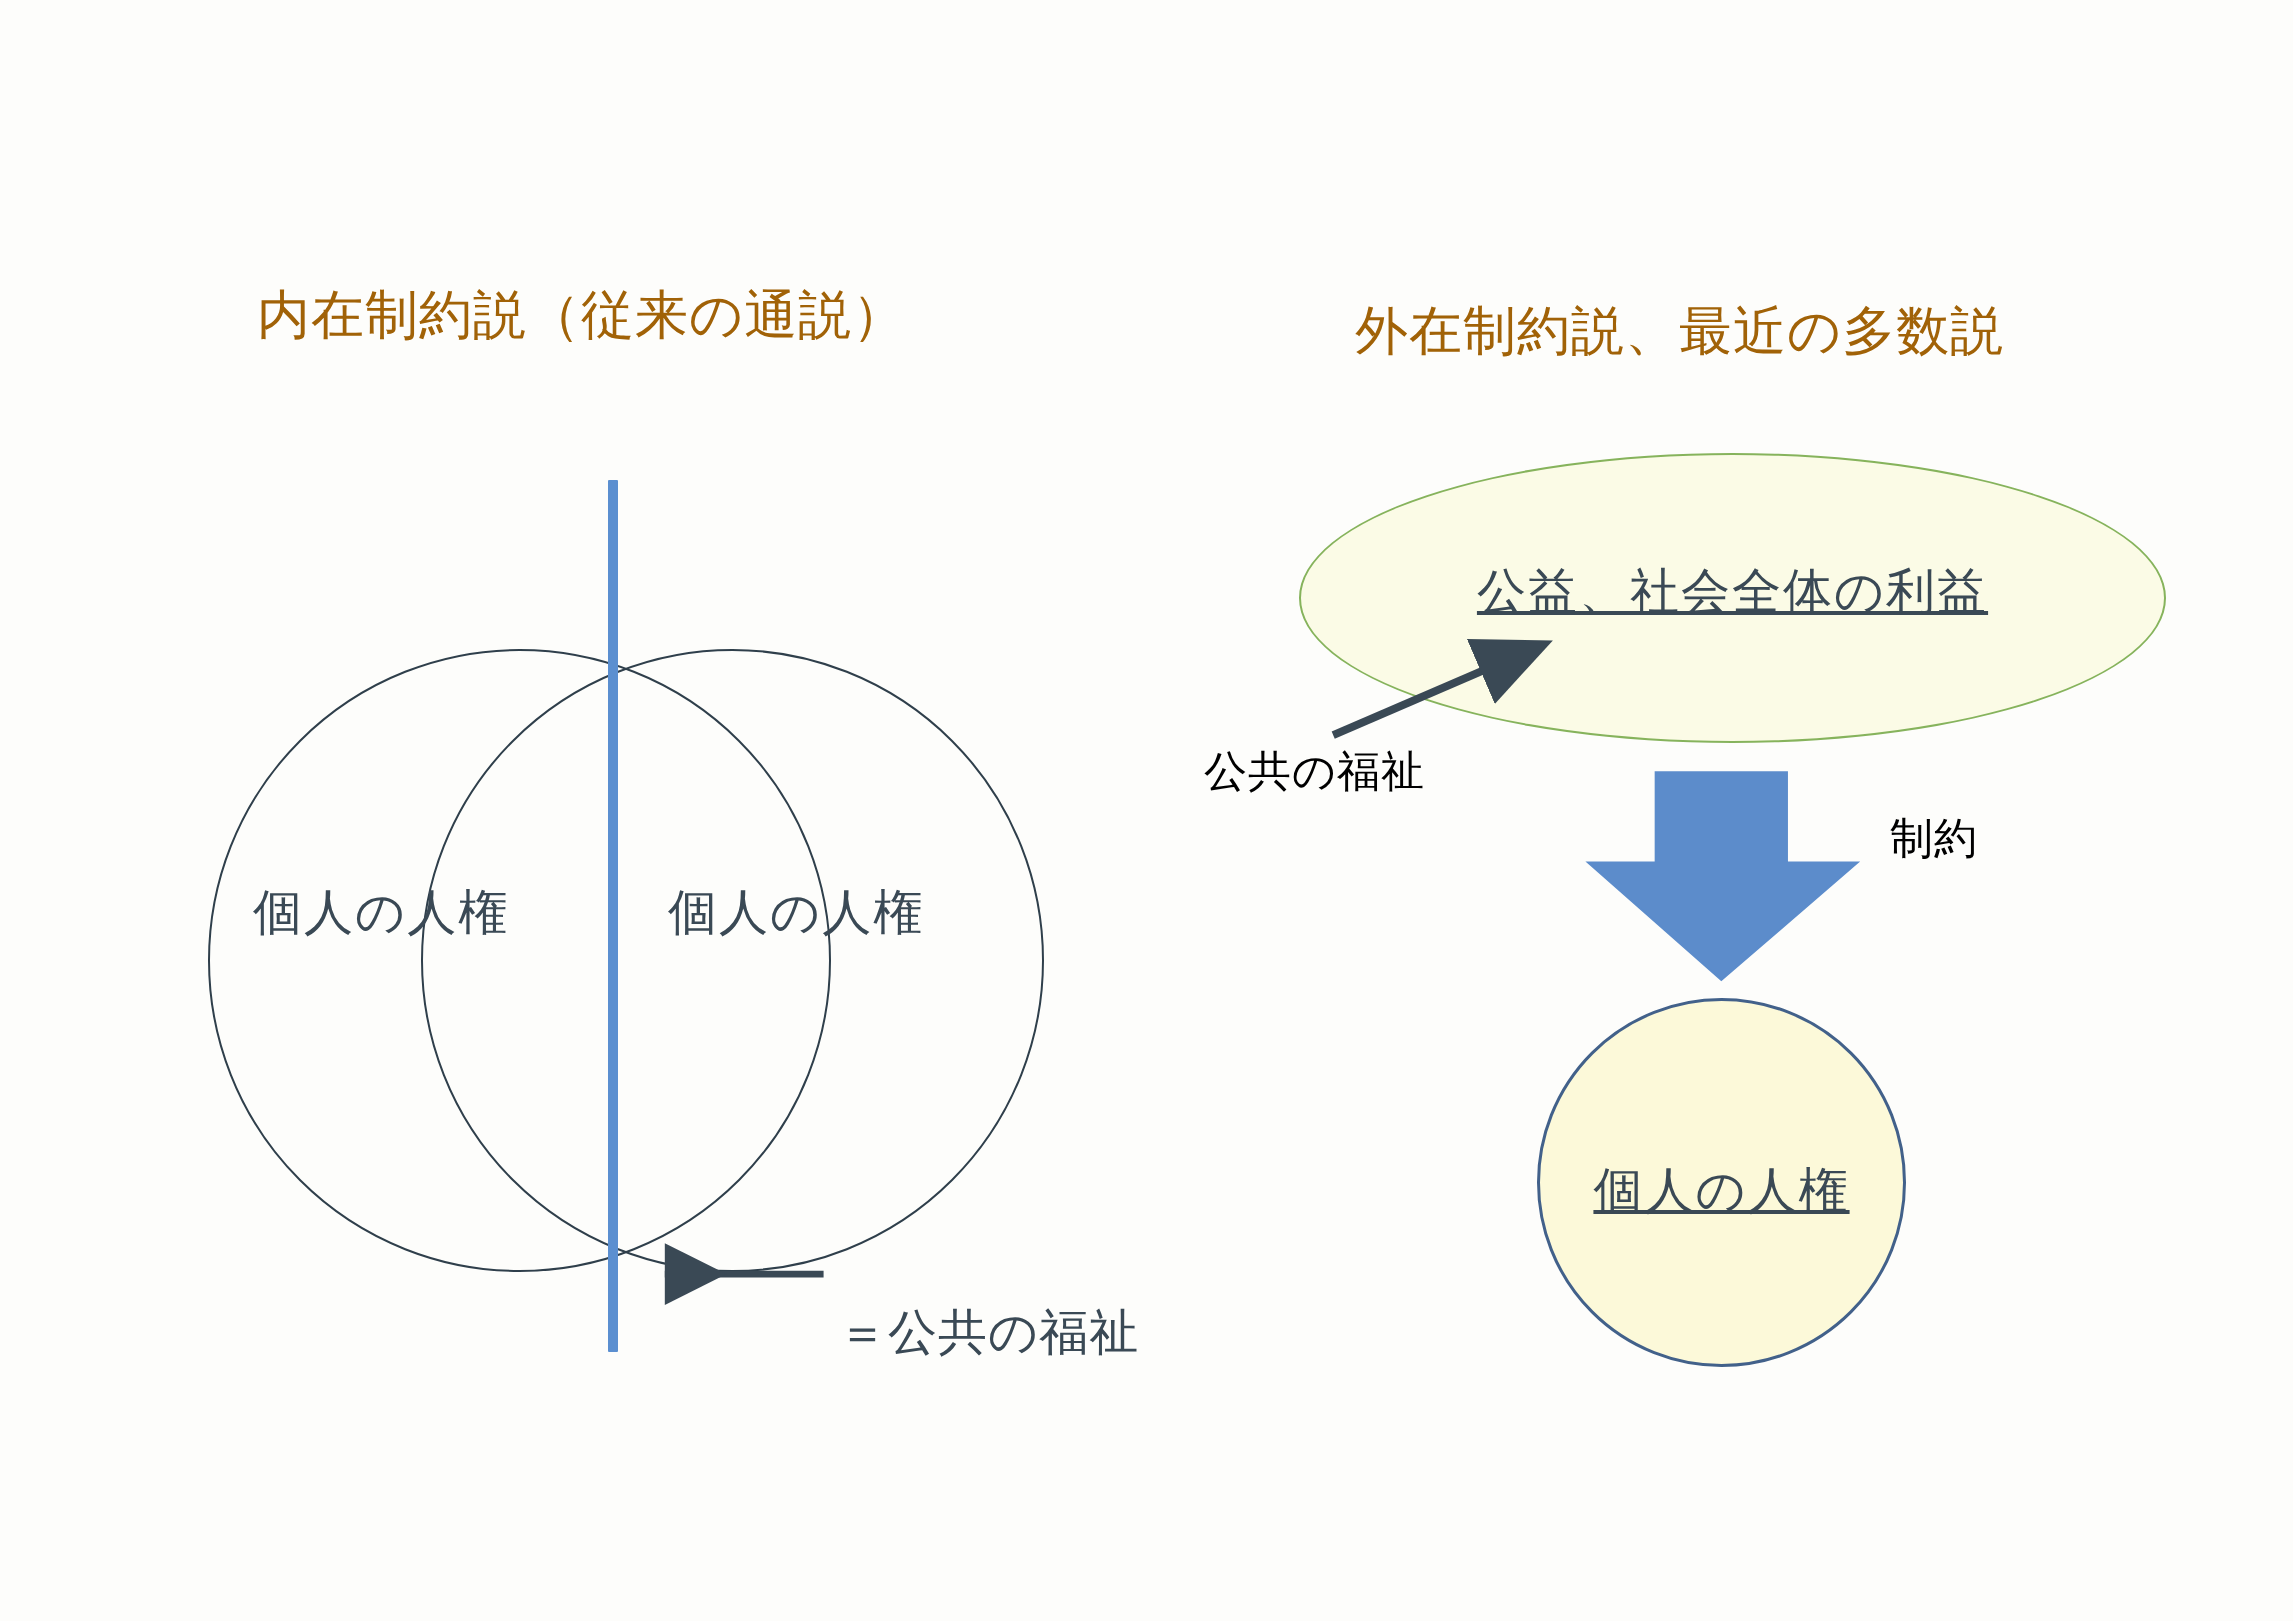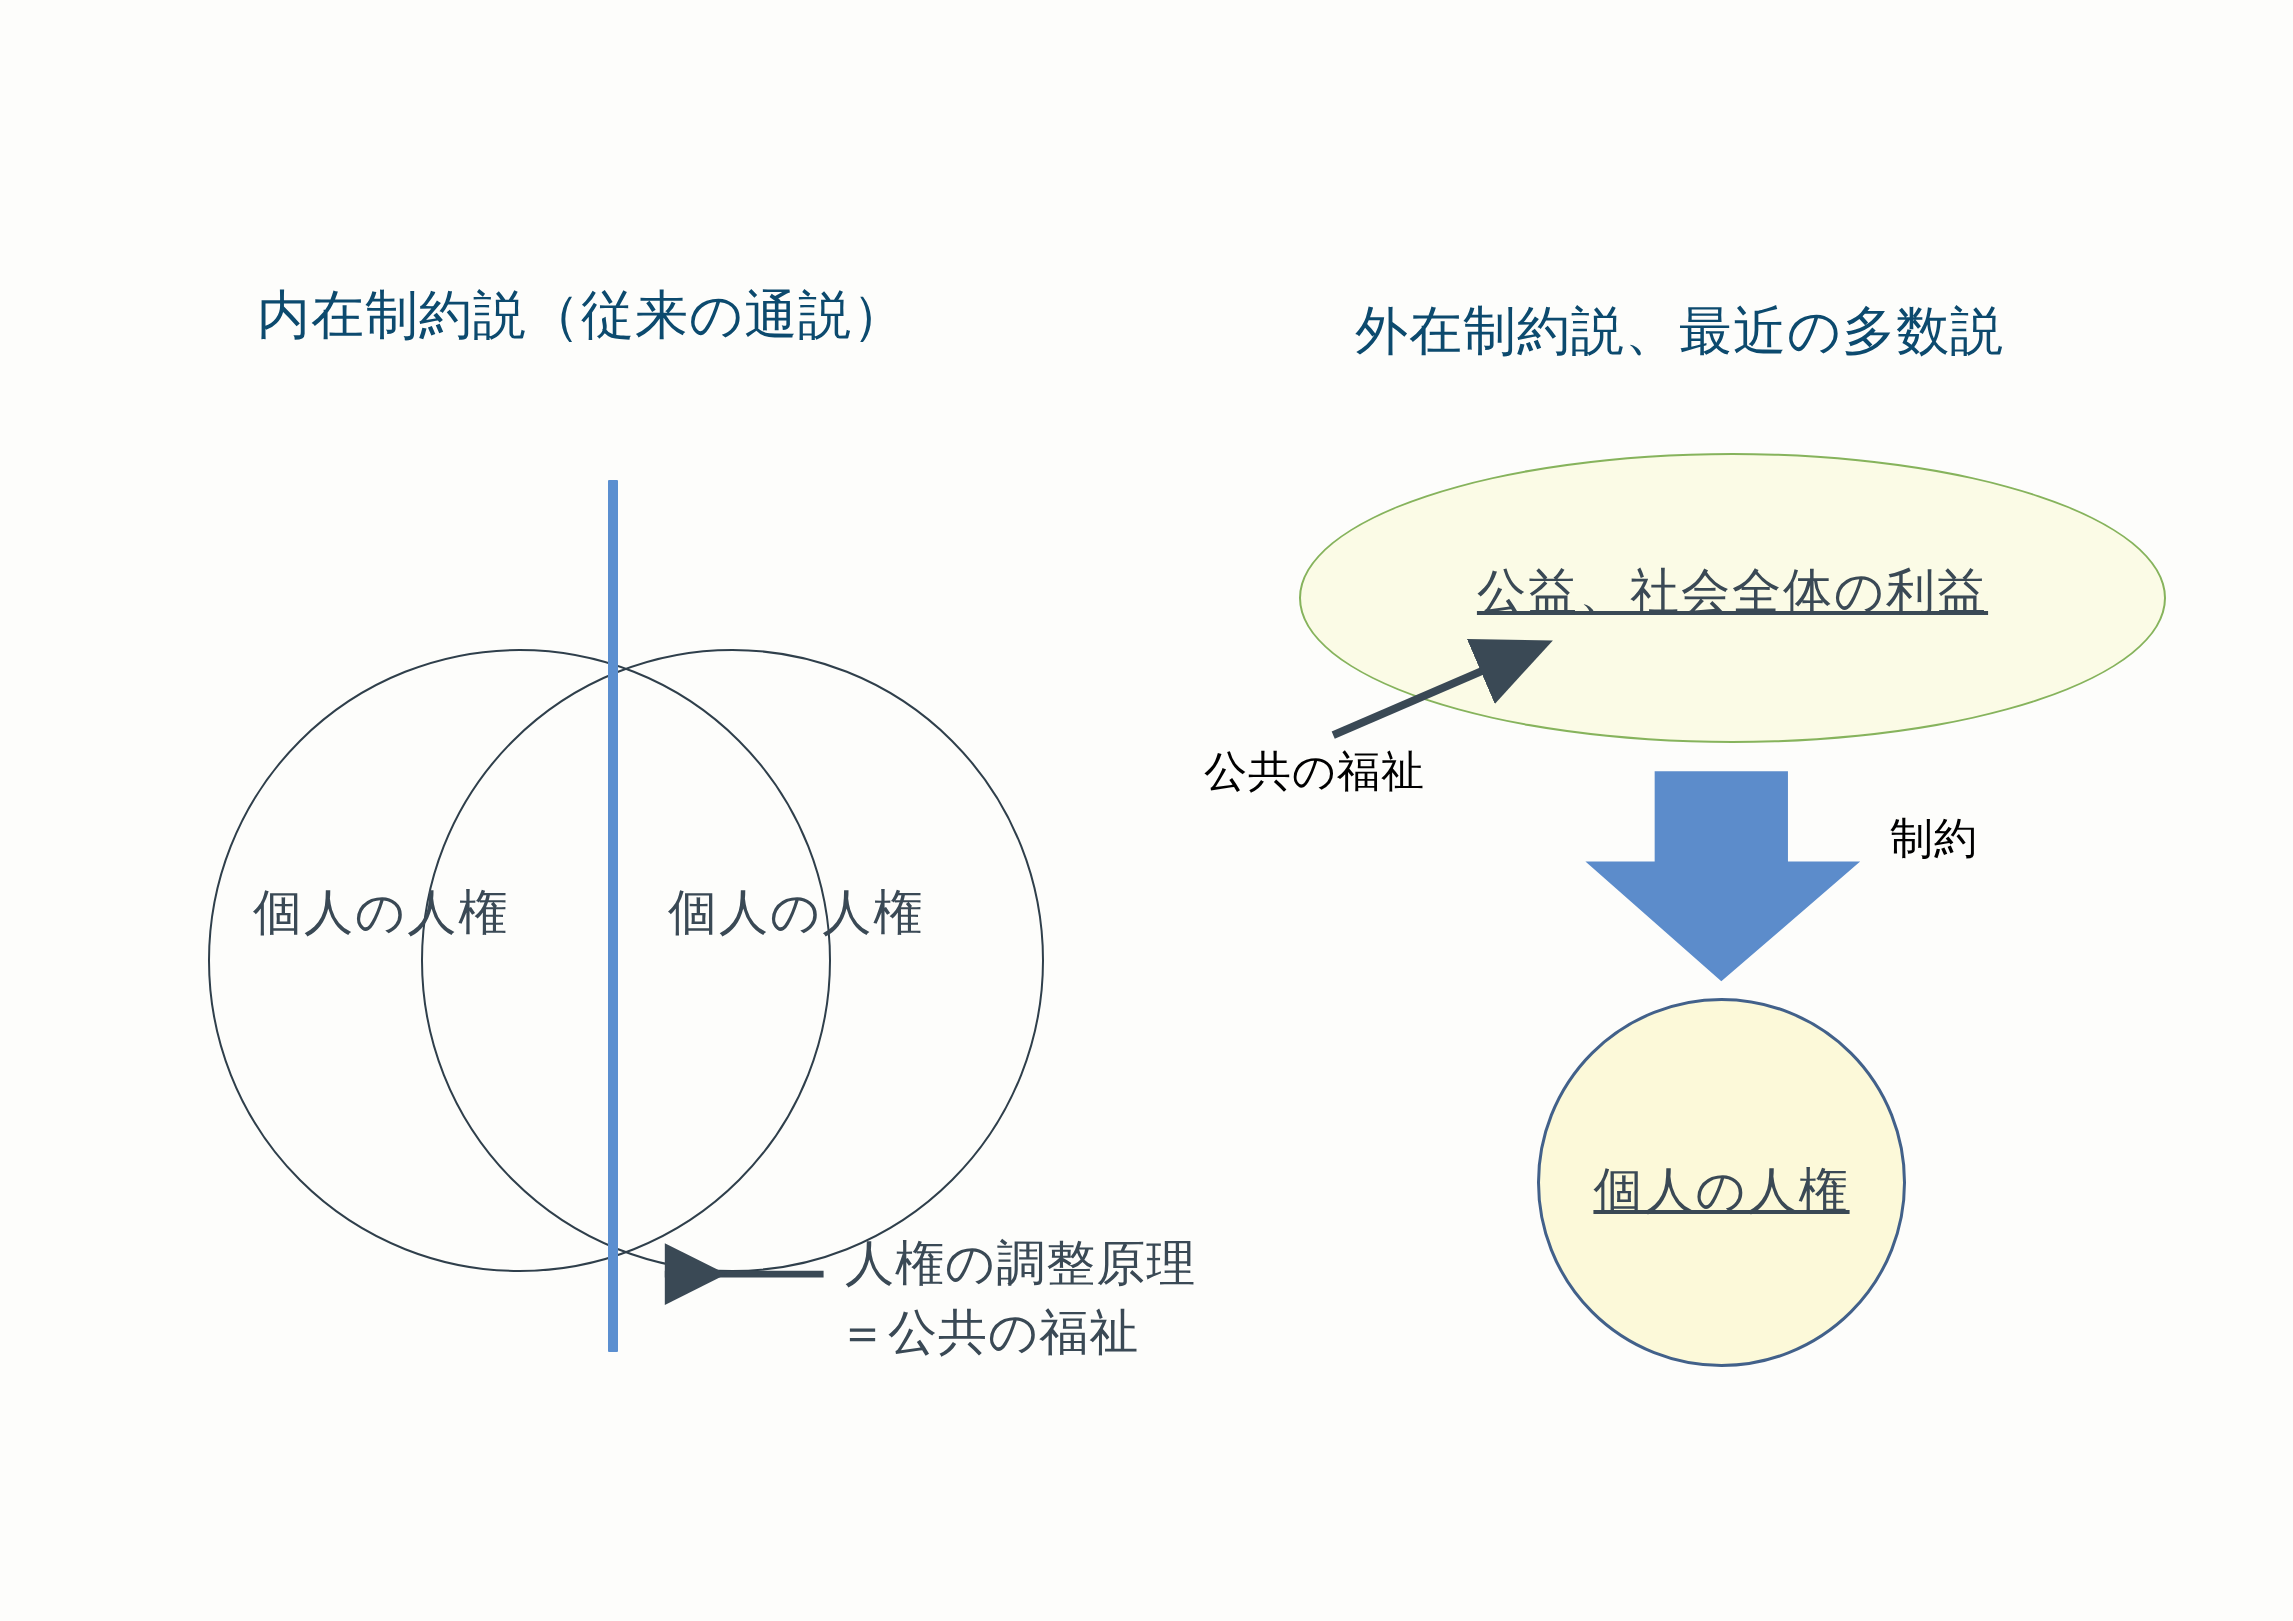--- a/index.html
+++ b/index.html
@@ -25,21 +25,21 @@
   }
   .txt {
     position: absolute;
     color: #3b4a55;
     white-space: nowrap;
     line-height: 1.25;
   }
   .title {
     font-size: 53px;
     letter-spacing: 1px;
-    color: #0c4a6e;
+    color: #a16207;
     text-align: right;
   }
   .circle-label {
     font-size: 49px;
     color: #3a4955;
     letter-spacing: 2px;
   }
   .caption {
     font-size: 49px;
     color: #3a4955;
@@ -105,21 +105,20 @@
   <div class="txt title" style="left:257px; top:282px;">内在制約説（従来の通説）</div>
 
   <div class="venn-circle" style="left:208px; top:649px; width:623px; height:623px;"></div>
   <div class="venn-circle" style="left:421px; top:649px; width:623px; height:623px;"></div>
 
   <div class="txt circle-label" style="left:253px; top:882px;">個人の人権</div>
   <div class="txt circle-label" style="left:668px; top:882px;">個人の人権</div>
 
   <div class="divider-line" style="left:608px; top:480px; width:9.8px; height:872px;"></div>
 
-  <div class="txt caption" style="left:845px; top:1233px;">人権の調整原理</div>
   <div class="txt caption" style="left:838px; top:1302px;">＝公共の福祉</div>
 
   <div class="txt title" style="left:1355px; top:298px;">外在制約説、最近の多数説</div>
 
   <div class="ellipse-shape" style="left:1299px; top:453px; width:867px; height:290px;">
     <div class="shape-text circle-label" style="top:104px;">公益、社会全体の利益</div>
   </div>
 
   <div class="txt small-label" style="left:1204px; top:745px;">公共の福祉</div>
 

